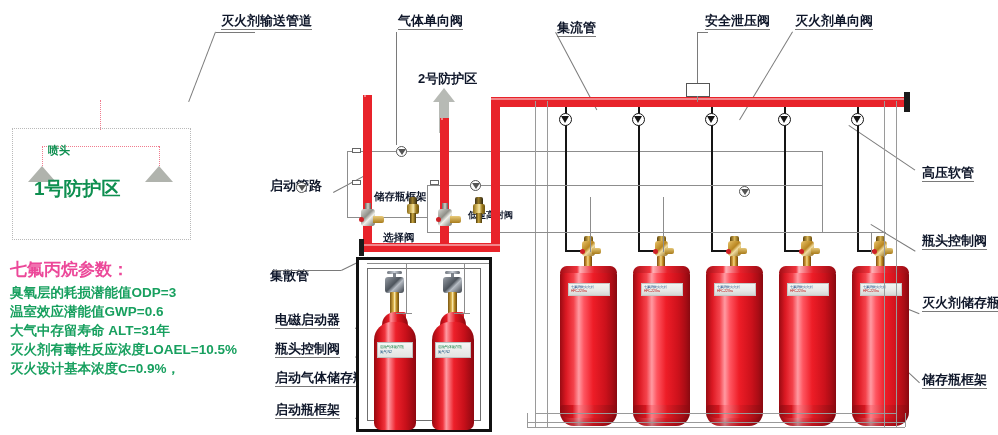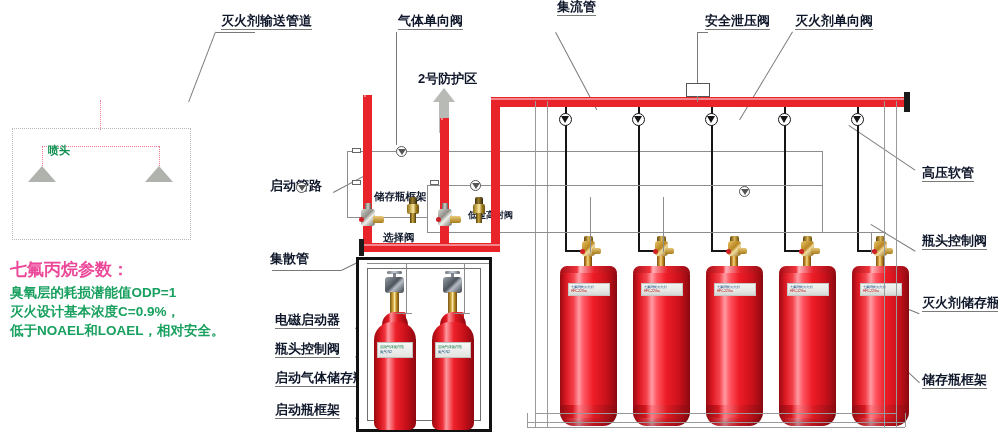--- a/index.html
+++ b/index.html
@@ -411,48 +411,49 @@
   <div id="zone1"></div>
 
   <div class="pinkpipe" style="left:100px; top:100px; width:0; height:30px; border-left-width:1.6px;"></div>
   <div class="pinkpipe" style="left:42px; top:146px; width:117px; height:0; border-top-width:1.6px;"></div>
   <div class="pinkpipe" style="left:42px; top:146px; width:0; height:22px; border-left-width:1.6px;"></div>
   <div class="pinkpipe" style="left:159px; top:146px; width:0; height:22px; border-left-width:1.6px;"></div>
 
   <div class="nozzle" style="left:28px; top:166px;"></div>
   <div class="nozzle" style="left:145px; top:166px;"></div>
   <div id="nozzle-label">喷头</div>
+  <div id="zone1-title">1号防护区</div>
 
   <div class="lbl under" style="left:221px; top:14px;">灭火剂输送管道</div>
   <div class="leader" style="left:216px; top:32px; width:39px;"></div>
   <div class="leader" style="left:216px; top:32px; width:75px; transform:rotate(111deg);"></div>
 
   <div class="lbl" style="left:418px; top:72px;">2号防护区</div>
   <div style="position:absolute; left:439px; top:95px; width:10px; height:38px; background:#b7bab5;"></div>
   <div style="position:absolute; left:433px; top:88px; width:0; height:0;
               border-left:11px solid transparent; border-right:11px solid transparent;
               border-bottom:14px solid #b7bab5;"></div>
 
   <div class="lbl under" style="left:398px; top:14px;">气体单向阀</div>
   <div class="leader" style="left:397px; top:32px; width:113px; transform:rotate(90deg);"></div>
 
-  <div class="lbl under" style="left:557px; top:0;">集流管</div>
+  <div class="lbl under" style="left:557px; top:21px;">集流管</div>
   <div class="leader" style="left:556px; top:32px; width:88px; transform:rotate(62deg);"></div>
 
   <div class="lbl under" style="left:705px; top:14px;">安全泄压阀</div>
   <div class="leader" style="left:698px; top:32px; width:54px; transform:rotate(90deg);"></div>
   <div class="leader" style="left:698px; top:32px; width:10px;"></div>
 
   <div class="lbl under" style="left:795px; top:14px;">灭火剂单向阀</div>
   <div class="leader" style="left:793px; top:32px; width:103px; transform:rotate(121deg);"></div>
 
   <div class="lbl" style="left:270px; top:179px;">启动管路</div>
   <div class="leader" style="left:333px; top:192px; width:40px; transform:rotate(-28deg);"></div>
 
-  <div class="lbl" style="left:270px; top:252px;">集散管</div>
+  <div class="lbl" style="left:270px; top:269px;">集散管</div>
   <div class="leader" style="left:272px; top:270px; width:69px;"></div>
   <div class="leader" style="left:341px; top:270px; width:30px; transform:rotate(-26deg);"></div>
 
   <div class="lbl under" style="left:275px; top:313px;">电磁启动器</div>
   <div class="leader" style="left:355px; top:328px; width:62px; transform:rotate(-27deg);"></div>
 
   <div class="lbl under" style="left:275px; top:342px;">瓶头控制阀</div>
   <div class="leader" style="left:355px; top:357px; width:62px; transform:rotate(-38deg);"></div>
 
   <div class="lbl under" style="left:275px; top:371px;">启动气体储存瓶</div>
@@ -683,18 +684,20 @@
   </div>
 
   <div class="thinline" style="left:367px; top:263px; width:122px; height:1px;"></div>
   <div class="thinline" style="left:406px; top:263px; width:1px; height:50px;"></div>
   <div class="thinline" style="left:464px; top:263px; width:1px; height:50px;"></div>
   <div class="thinline" style="left:396px; top:313px; width:16px; height:1px;"></div>
   <div class="thinline" style="left:454px; top:313px; width:16px; height:1px;"></div>
 
   <div id="params">
     <h3>七氟丙烷参数：</h3>
-    <div class="row">臭氧层的耗损潜能值ODP=1</div>
+    <div class="row">臭氧层的耗损潜能值ODP=3</div>
+    <div class="row">温室效应潜能值GWP=0.6</div>
+    <div class="row">大气中存留寿命 ALT=31年</div>
+    <div class="row">灭火剂有毒性反应浓度LOAEL=10.5%</div>
     <div class="row">灭火设计基本浓度C=0.9%，</div>
-    <div class="row">低于NOAEL和LOAEL，相对安全。</div>
   </div>
 
 </div>
 
 </body></html>

